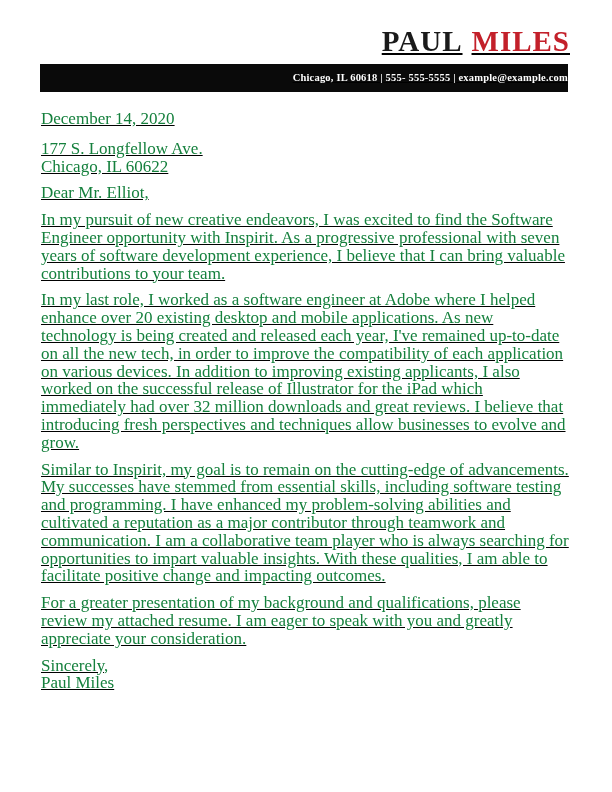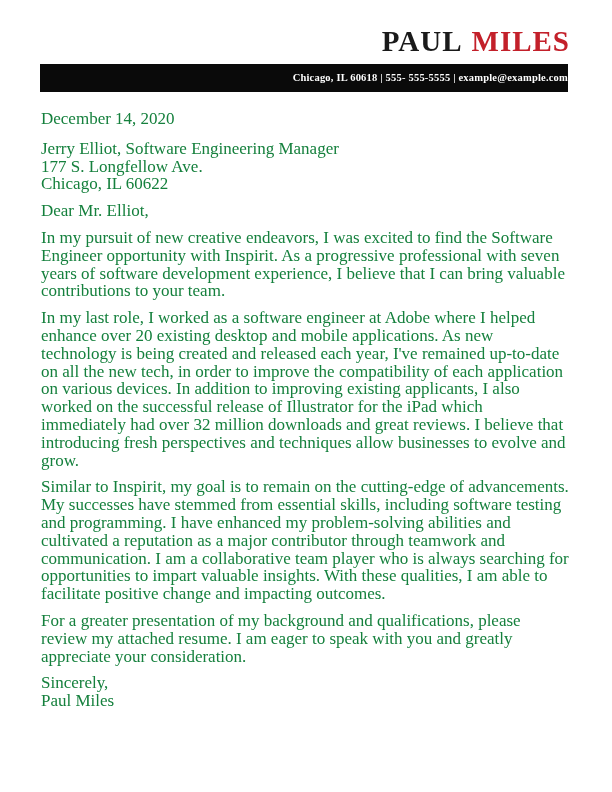--- a/index.html
+++ b/index.html
@@ -8,20 +8,21 @@
     width: 612px;
     height: 792px;
     font-family: "Liberation Serif", serif;
     position: relative;
     overflow: hidden;
   }
   .page {
     width: 612px;
     height: 620px;
     background: #ffffff;
+    text-decoration: underline;
   }
 
   
   .header { padding-top: 26px; }
   .name {
     text-align: right;
     padding-right: 42px;
     font-size: 29px;
     font-weight: bold;
     letter-spacing: 1px;
@@ -68,21 +69,20 @@
     <div class="contact-bar">
       <span>Chicago, IL 60618 | 555- 555-5555 | example@example.com</span>
     </div>
   </header>
 
   <main class="letter">
 
     <p class="date">December 14, 2020</p>
 
     <div class="recipient">
-      <p>Jerry Elliot, Software Engineering Manager</p>
       <p>177 S. Longfellow Ave.</p>
       <p>Chicago, IL 60622</p>
     </div>
 
     <p class="salutation">Dear Mr. Elliot,</p>
 
     <p class="para">In my pursuit of new creative endeavors, I was excited to find the Software Engineer opportunity with Inspirit. As a progressive professional with seven years of software development experience, I believe that I can bring valuable contributions to your team.</p>
 
     <p class="para">In my last role, I worked as a software engineer at Adobe where I helped enhance over 20 existing desktop and mobile applications. As new technology is being created and released each year, I've remained up-to-date on all the new tech, in order to improve the compatibility of each application on various devices. In addition to improving existing applicants, I also worked on the successful release of Illustrator for the iPad which immediately had over 32 million downloads and great reviews. I believe that introducing fresh perspectives and techniques allow businesses to evolve and grow.</p>
 

